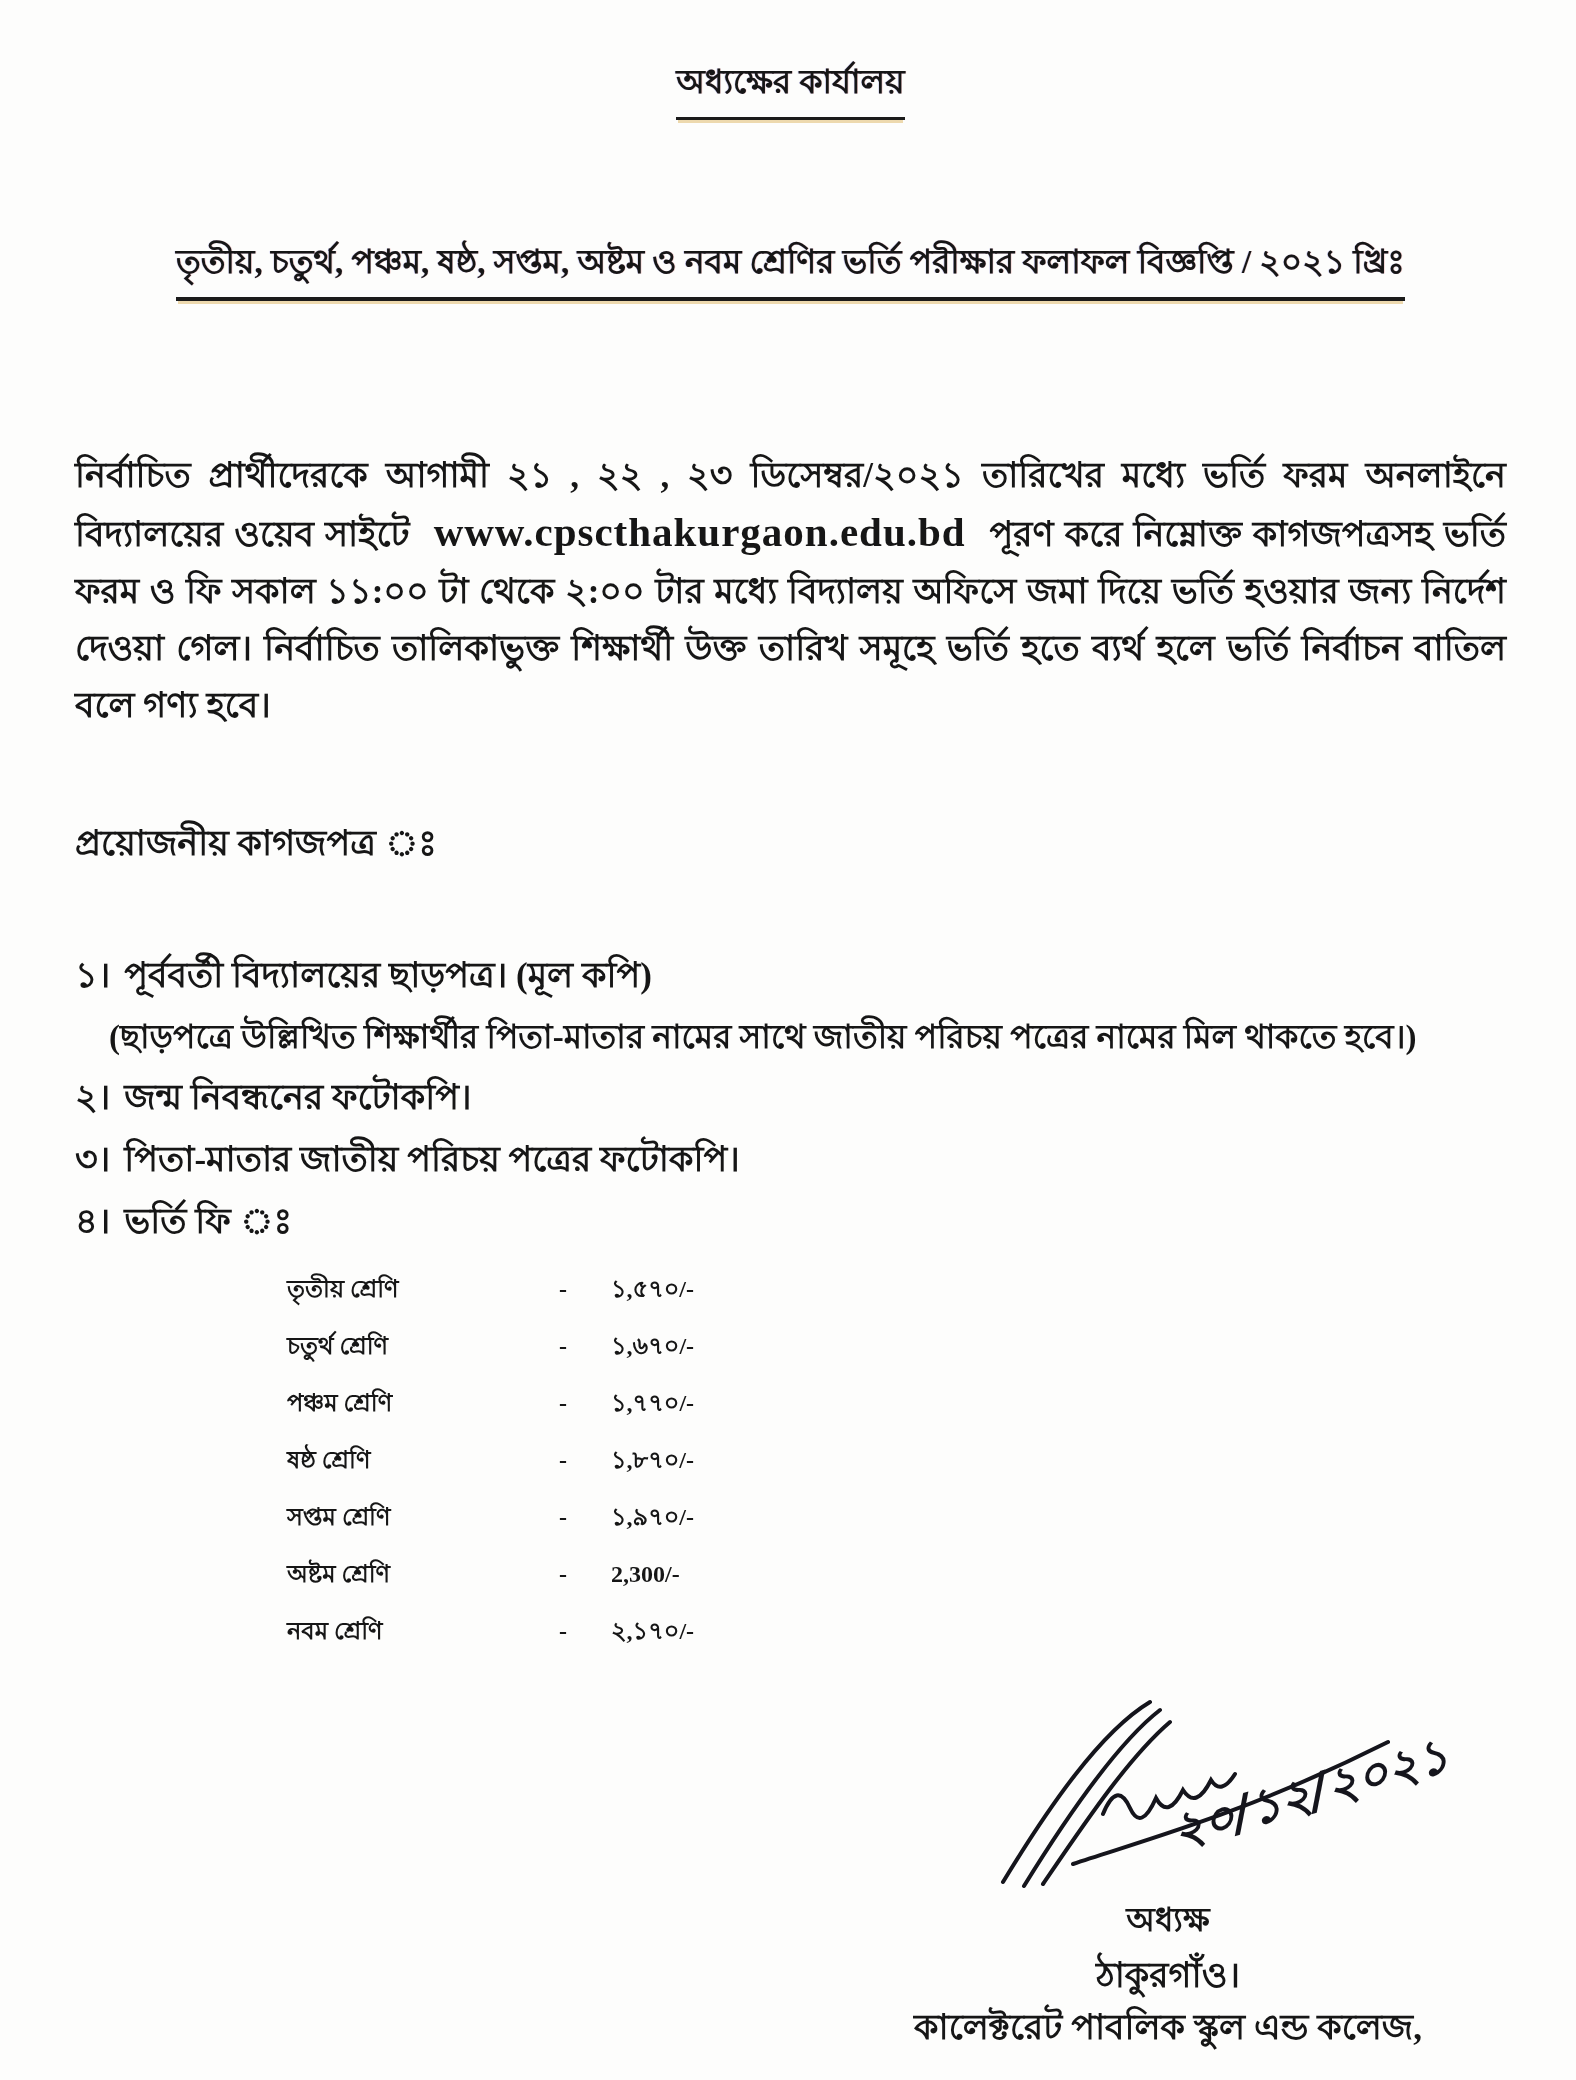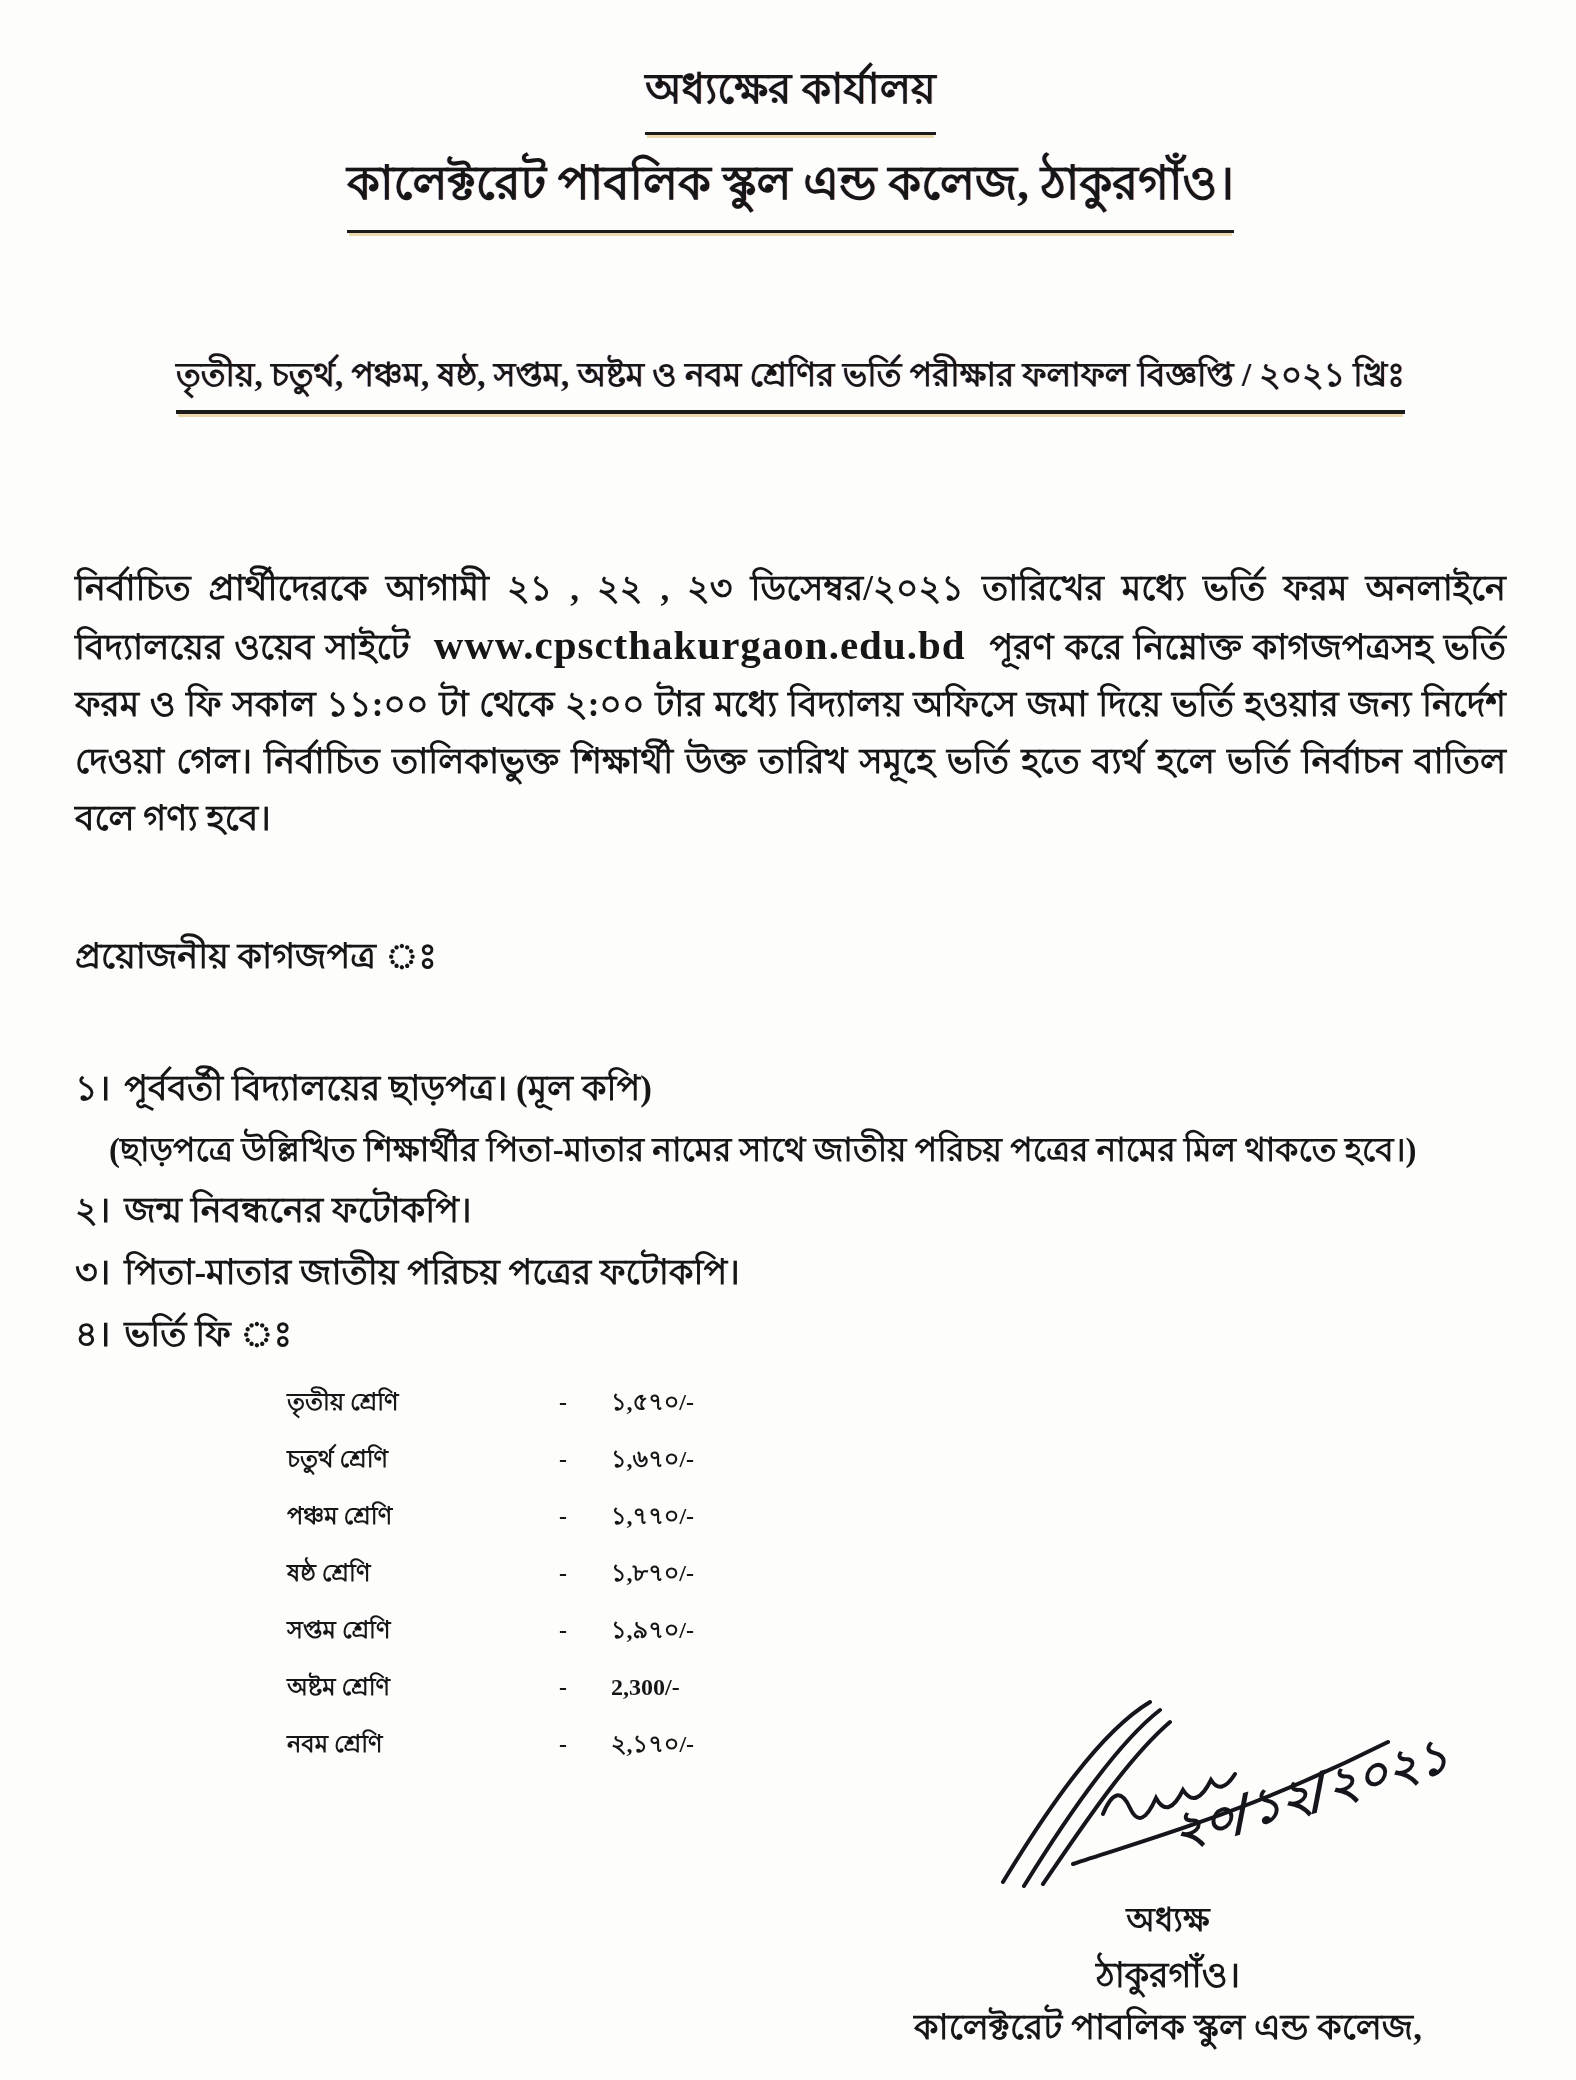--- a/index.html
+++ b/index.html
@@ -13,21 +13,21 @@
   .center{text-align:center;}
   
   .u{
     display:inline-block;
     border-bottom:3px solid #1b1b1b;
     padding-bottom:5px;
     box-shadow:0 5px 0 -2px rgba(205,150,30,0.35);
   }
   .scan{ text-shadow:0.6px 0 0 rgba(190,30,30,0.22), -0.6px 0 0 rgba(30,30,190,0.22); }
 
-  .office-line{font-size:42px;font-weight:700;}
+  .office-line{font-size:33px;font-weight:700;}
   .title{font-size:47px;font-weight:700;margin-top:12px;white-space:nowrap;}
 
   .memo-row{display:flex;justify-content:space-between;align-items:baseline;
     margin-top:66px;font-size:33px;font-weight:700;}
 
   .subject-wrap{margin-top:116px;}
   .subject{font-size:33px;font-weight:700;white-space:nowrap;border-bottom-width:4px;}
 
   .body-par{margin-top:146px;font-size:35px;font-weight:700;line-height:57px;text-align:justify;}
   .url{font-size:41px;letter-spacing:1px;padding:0 24px;white-space:nowrap;}
@@ -49,23 +49,20 @@
   .sig-role{font-size:33px;}
   .sig-org{font-size:35px;line-height:52px;}
 </style>
 </head>
 <body>
 
 <div class="page">
 
   <div class="center office-line scan">
     <span class="u">অধ্যক্ষের কার্যালয়</span>
-  </div>
-  <div class="center title scan">
-    <span class="u">কালেক্টরেট পাবলিক স্কুল এন্ড কলেজ, ঠাকুরগাঁও।</span>
   </div>
 
 
   <div class="subject-wrap center">
     <span class="subject u scan">তৃতীয়, চতুর্থ, পঞ্চম, ষষ্ঠ, সপ্তম, অষ্টম ও নবম শ্রেণির ভর্তি পরীক্ষার ফলাফল বিজ্ঞপ্তি / ২০২১ খ্রিঃ</span>
   </div>
 
   <p class="body-par"><span>নির্বাচিত প্রার্থীদেরকে আগামী  ২১ , ২২ , ২৩ ডিসেম্বর/২০২১ তারিখের মধ্যে ভর্তি ফরম অনলাইনে বিদ্যালয়ের ওয়েব সাইটে</span><span class="url">www.cpscthakurgaon.edu.bd</span><span>পূরণ করে নিম্নোক্ত কাগজপত্রসহ ভর্তি ফরম ও ফি সকাল ১১:০০ টা থেকে ২:০০ টার মধ্যে বিদ্যালয় অফিসে জমা দিয়ে ভর্তি হওয়ার জন্য নির্দেশ দেওয়া গেল। নির্বাচিত তালিকাভুক্ত শিক্ষার্থী উক্ত তারিখ সমূহে ভর্তি হতে ব্যর্থ হলে  ভর্তি নির্বাচন বাতিল বলে গণ্য হবে।</span></p>
 
   <div class="docs-heading">

